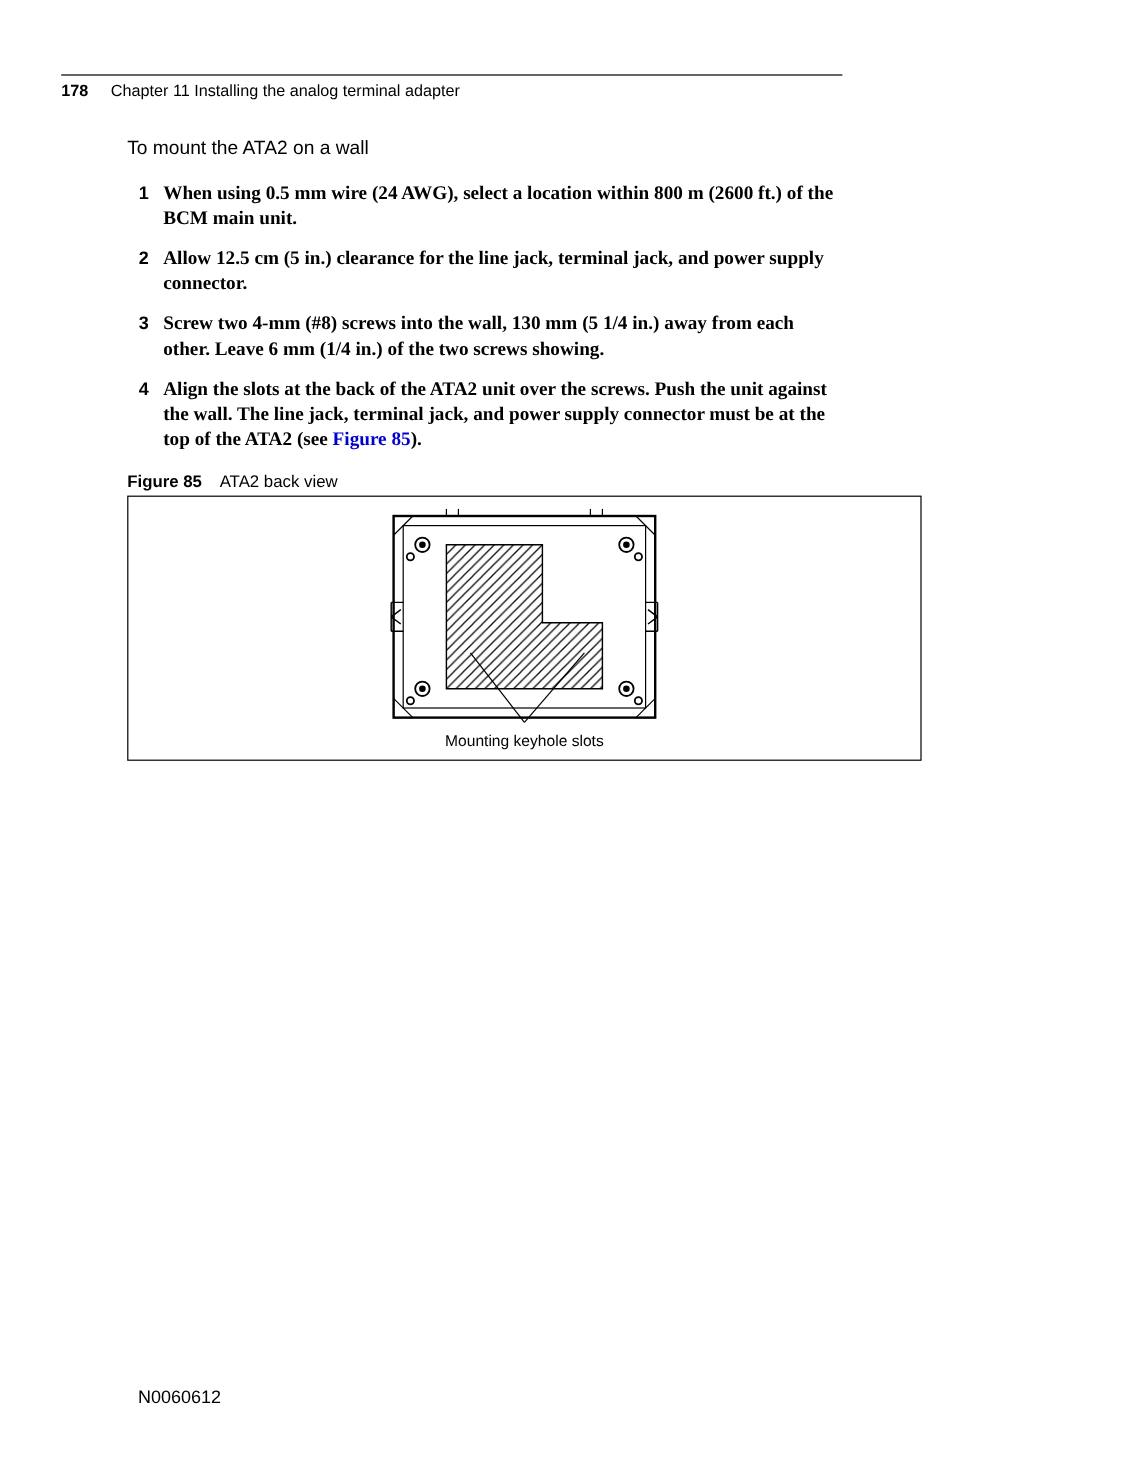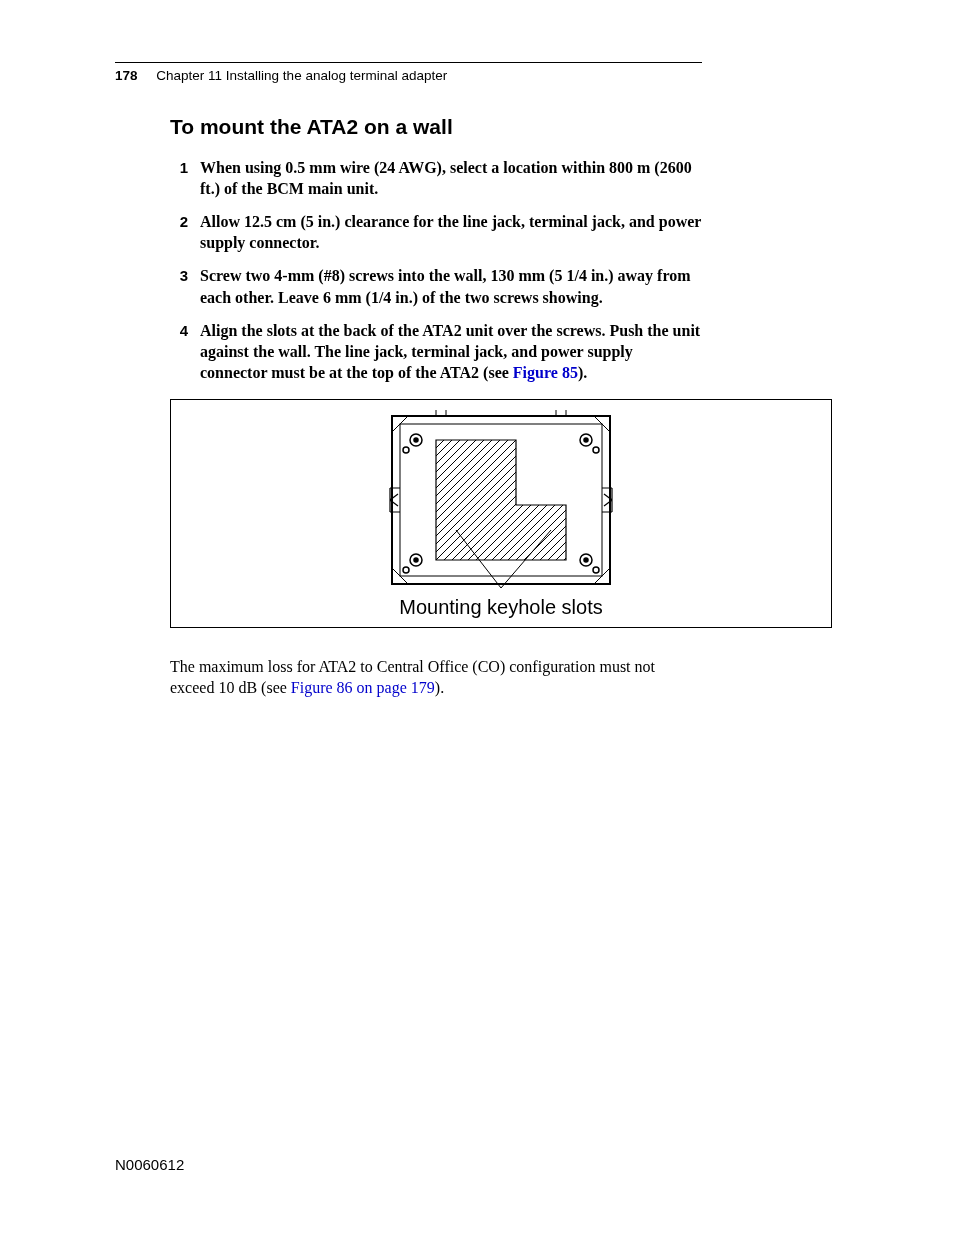--- a/index.html
+++ b/index.html
@@ -6,21 +6,21 @@
     margin: 0;
     padding: 0;
     background: #fff;
     font-family: "Times New Roman", Times, serif;
     color: #000;
   }
   .page {
     width: 762px;
     height: 1235px;
     box-sizing: border-box;
-    padding: 62px 60px 62px 115px;
+    padding: 62px 60px 62px 51px;
     position: relative;
   }
   .top-rule {
     border: none;
     border-top: 1px solid #000;
     margin: 0 0 0 0;
   }
   .running-head {
     font-family: Helvetica, Arial, sans-serif;
     font-size: 13.5px;
@@ -28,22 +28,22 @@
     margin-bottom: 32px;
   }
   .running-head .pg {
     font-weight: bold;
   }
   .content {
     margin-left: 55px;
   }
   h2.section {
     font-family: Helvetica, Arial, sans-serif;
-    font-size: 21px;
-    font-weight: bold;
+    font-size: 16px;
+    font-weight: normal;
     margin: 0 0 18px 0;
   }
   ol.steps {
     list-style: none;
     padding: 0;
     margin: 0 0 16px 0;
   }
   ol.steps > li {
     display: flex;
     gap: 12px;
@@ -81,21 +81,21 @@
     padding: 10px 0 8px 0;
     margin-bottom: 28px;
     text-align: center;
   }
   .fig-svg {
     display: block;
     margin: 0 auto;
   }
   .fig-label {
     font-family: Helvetica, Arial, sans-serif;
-    font-size: 20px;
+    font-size: 13px;
     margin-top: 6px;
   }
   .body-p {
     font-size: 16px;
     line-height: 1.32;
     margin: 0 0 14px 0;
   }
   .footer-doc {
     position: absolute;
     left: 115px;
@@ -134,20 +134,25 @@
         <span class="txt">Screw two 4-mm (#8) screws into the wall, 130 mm (5 1/4 in.) away from each other. Leave 6 mm (1/4 in.) of the two screws showing.</span>
       </li>
       <li>
         <span class="num">4</span>
         <span class="txt">
           <span>Align the slots at the back of the ATA2 unit over the screws. Push the unit against the wall. The line jack, terminal jack, and power supply connector must be at the top of the ATA2 (see </span><span class="link">Figure 85</span><span>).</span>
         </span>
       </li>
     </ol>
 
+    <div class="fig-caption">
+      <span class="lbl">Figure 85</span>
+      &nbsp;&nbsp;
+      <span>ATA2 back view</span>
+    </div>
 
     <div class="figure-box">
       <svg class="fig-svg" width="230" height="180" viewBox="0 0 230 180">
         <defs>
           <pattern id="hatch" patternUnits="userSpaceOnUse" width="8" height="8">
             <path d="M-2,2 l4,-4 M0,8 l8,-8 M6,10 l4,-4" stroke="#000" stroke-width="1"></path>
           </pattern>
         </defs>
 
         <rect x="6" y="6" width="218" height="168" fill="none" stroke="#000" stroke-width="2"></rect>
@@ -180,21 +185,18 @@
 
         <path d="M50 30 H130 V95 H180 V150 H50 Z" fill="url(#hatch)" stroke="#000" stroke-width="1.2"></path>
 
         <line x1="70" y1="120" x2="115" y2="178" stroke="#000" stroke-width="1"></line>
         <line x1="165" y1="120" x2="115" y2="178" stroke="#000" stroke-width="1"></line>
       </svg>
       <div class="fig-label">Mounting keyhole slots</div>
     </div>
 
 
-    <p class="body-p">
-      <span>The maximum loss for ATA2 to Central Office (CO) configuration must not exceed 10 dB (see </span><span class="link">Figure 86 on page 179</span><span>).</span>
-    </p>
 
   </div>
 
   <div class="footer-doc">N0060612</div>
 
 </div>
 
 </body></html>

